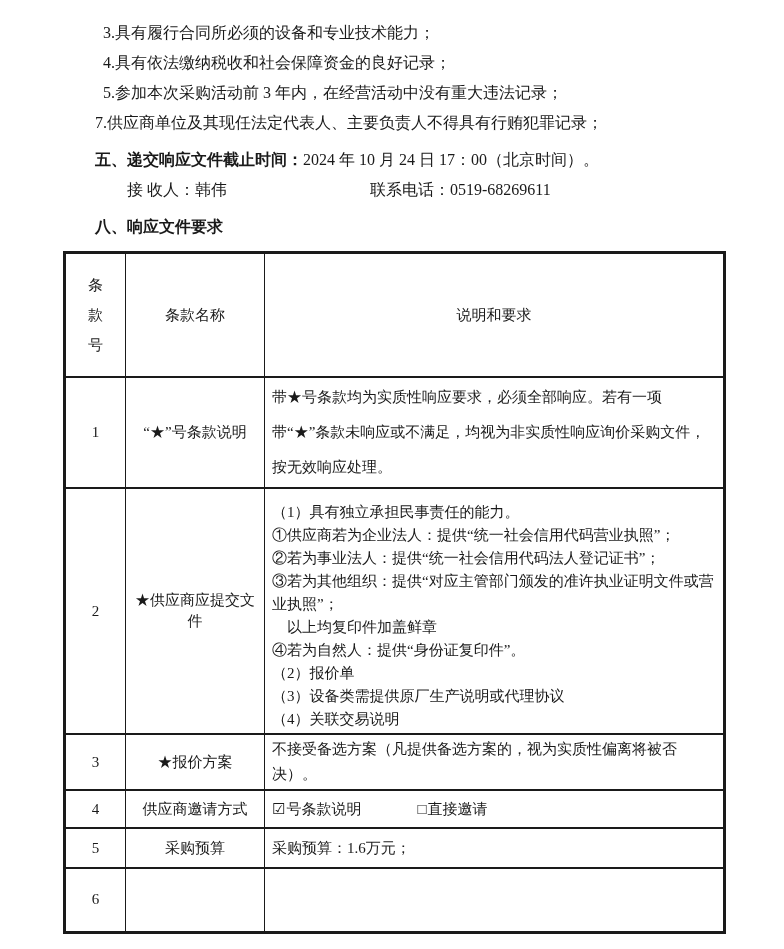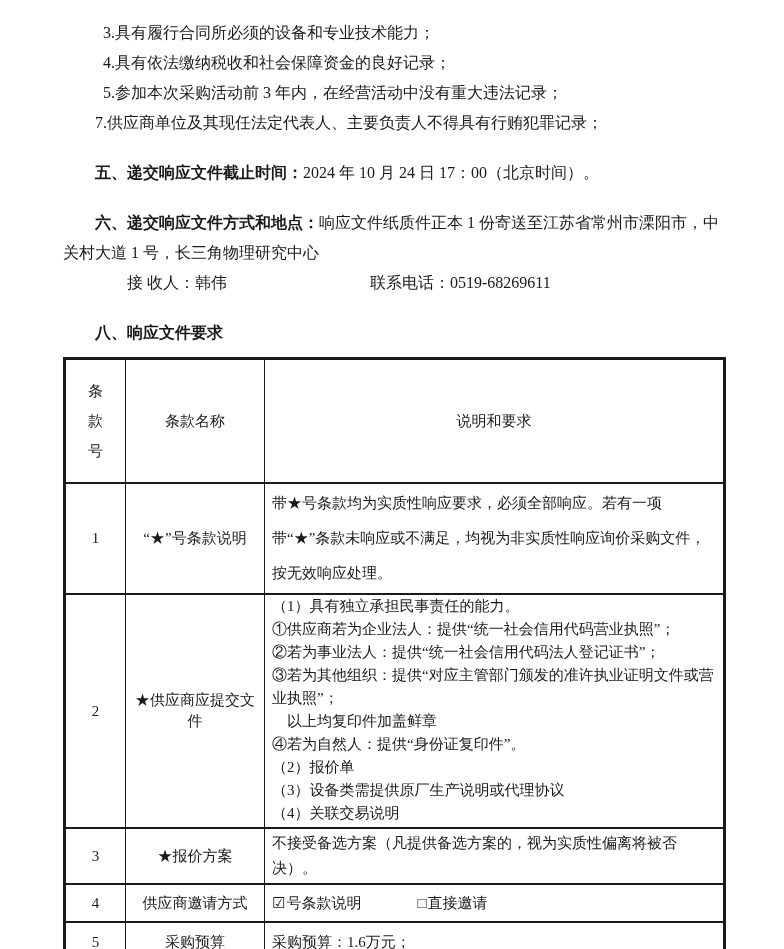--- a/index.html
+++ b/index.html
@@ -12,21 +12,21 @@
   .page {
     box-sizing: border-box;
     width: 784px; height: 949px;
     padding: 18px 60px 0 63px;
     font-size: 16px;
     line-height: 30px;
   }
   p { margin: 0; }
   .indent-a { text-indent: 2.5em; }
   .indent-b { text-indent: 2em; }
-  .section { text-indent: 2em; margin-top: 20px; }
+  .section { text-indent: 2em; margin-top: 7px; }
   .section b, .bold { font-weight: bold; }
   .contact { text-indent: 2em; }
   .recv { display: inline-block; width: 275px; }
   table {
     border-collapse: collapse;
     table-layout: fixed;
     width: 660px;
     margin-top: 9px;
     border: 3px solid #1a1a1a;
     font-size: 15px;
@@ -37,21 +37,21 @@
     border-top: 2px solid #1a1a1a;
     border-bottom: 2px solid #1a1a1a;
     padding: 16px;
   }
   th { font-weight: normal; height: 30px; text-align: center; vertical-align: middle; }
   .c-no, .c-name { text-align: center; vertical-align: middle; line-height: 21px; padding: 2px; }
   .c-desc { text-align: left; vertical-align: middle; padding: 2px 7px; line-height: 25px; }
   tr.r1 { height: 50px; }
   tr.r1 .c-desc { line-height: 35px; font-family: Liberation Serif, serif; }
   tr.r2 { height: 211px; }
-  tr.r2 .c-desc { vertical-align: top; padding-top: 0; line-height: 23px; }
+  tr.r2 .c-desc { vertical-align: top; padding-top: 12px; line-height: 23px; }
   tr.r3 { height: 36px; }
   tr.r4 { height: 38px; }
   tr.r5 { height: 40px; }
   tr.r6 { height: 64px; }
   .t-line { white-space: pre-wrap; }
   .opt-first { margin-right: 56px; }
   .cbx { margin-right: 1px; }
 </style>
 </head>
 <body>
@@ -60,23 +60,20 @@
 
   <p class="indent-a">3.具有履行合同所必须的设备和专业技术能力；</p>
   <p class="indent-a">4.具有依法缴纳税收和社会保障资金的良好记录；</p>
   <p class="indent-a">5.参加本次采购活动前 3 年内，在经营活动中没有重大违法记录；</p>
   <p class="indent-b">7.供应商单位及其现任法定代表人、主要负责人不得具有行贿犯罪记录；</p>
 
   <p class="section">
     <b>五、递交响应文件截止时间：</b><span>2024 年 10 月 24 日 17：00（北京时间）。</span>
   </p>
 
-  <p class="section">
-    <b>六、递交响应文件方式和地点：</b><span>响应文件纸质件正本 1 份寄送至江苏省常州市溧阳市，中关村大道 1 号，长三角物理研究中心</span>
-  </p>
 
   <p class="contact">
     <span class="recv">接 收人：韩伟</span><span>联系电话：0519-68269611</span>
   </p>
 
 
   <p class="section">
     <b>八、响应文件要求</b>
   </p>
 

